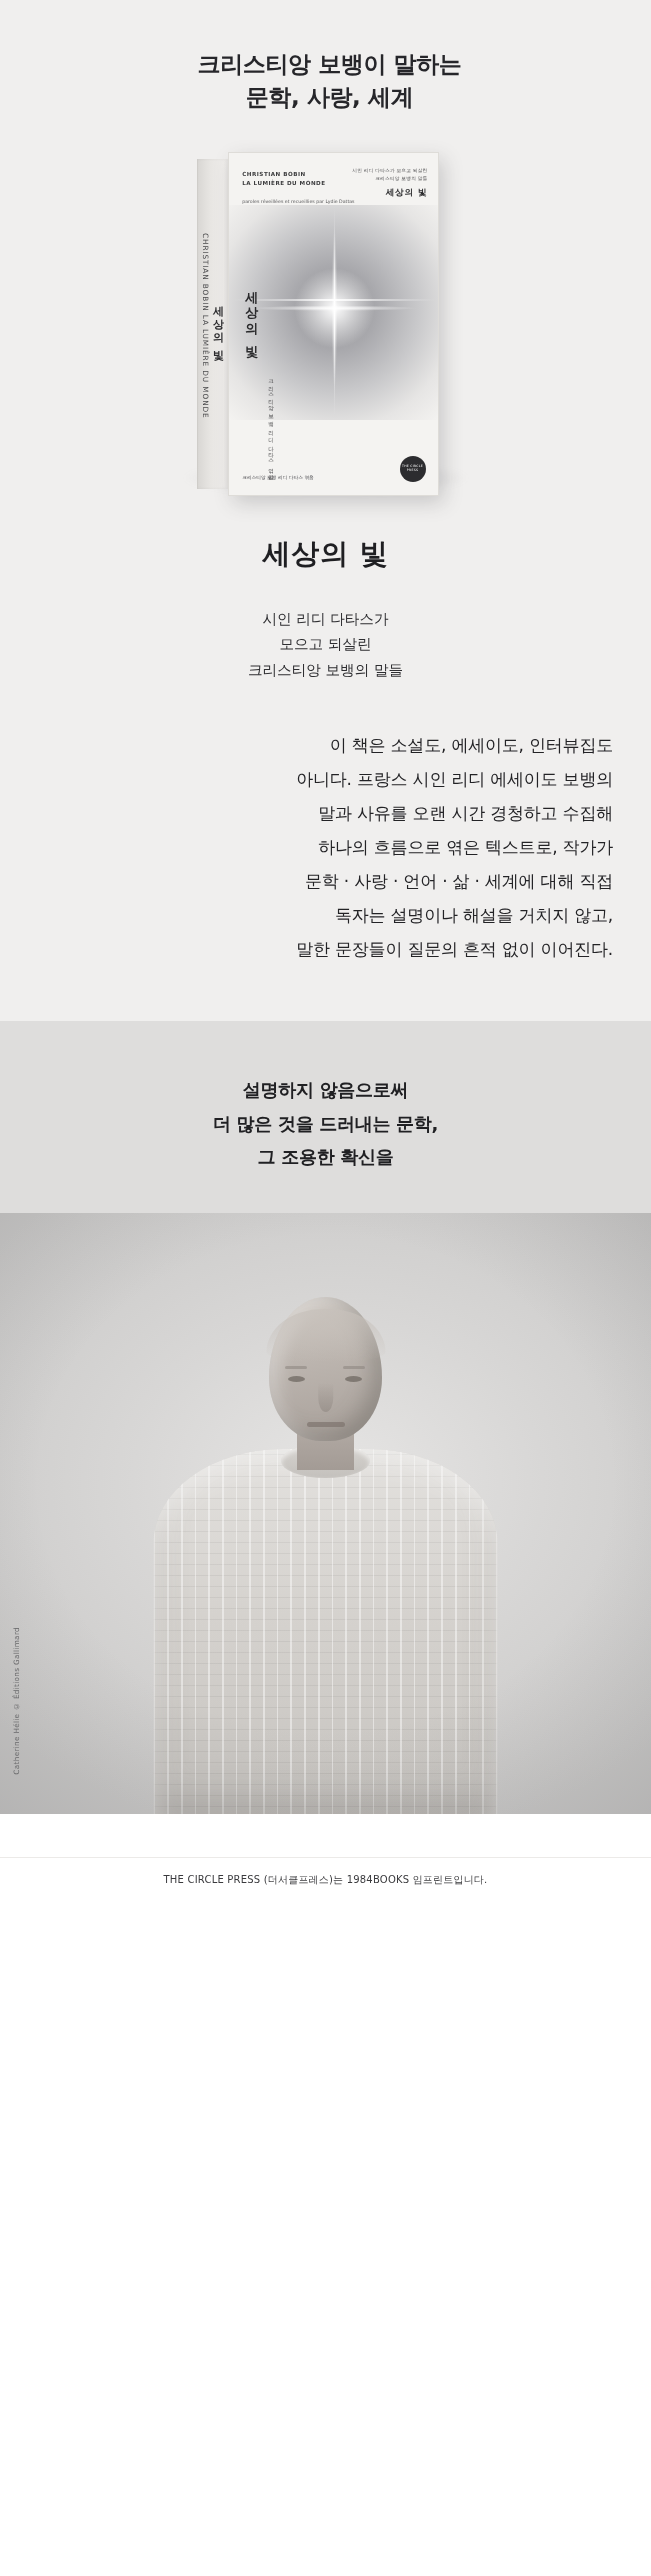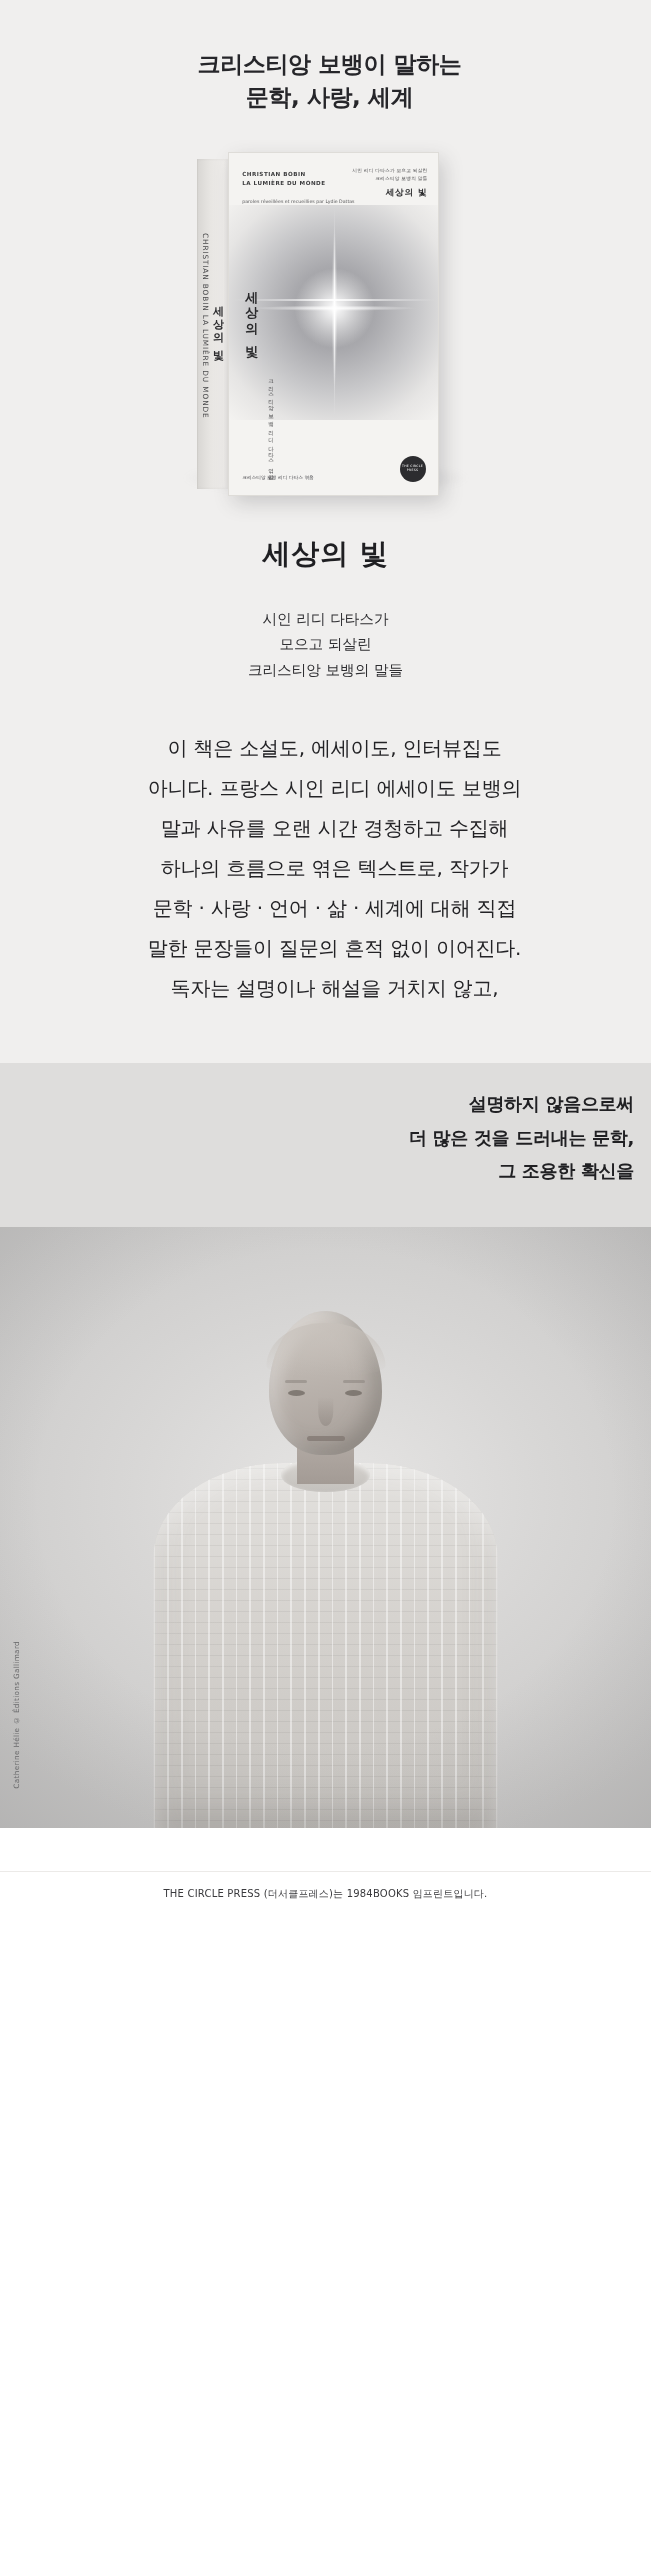--- a/index.html
+++ b/index.html
@@ -193,34 +193,34 @@
     font-weight: 500;
   }
   .sub-lines span { display: block; }
 
   
   .section-body {
     background: #f0efee;
     padding: 46px 38px 55px 38px;
   }
   .body-par {
-    font-size: 20px;
+    font-size: 17px;
     line-height: 2.0;
     color: #232326;
-    text-align: center;
+    text-align: right;
     letter-spacing: -0.2px;
     margin-left: 18px;
   }
   .body-par span { display: block; }
 
   
   .section-quote {
     background: #dedddc;
-    text-align: right;
-    padding: 24px 17px 40px 17px;
+    text-align: center;
+    padding: 52px 17px 40px 17px;
   }
   .quote-line {
     display: block;
     font-size: 18px;
     line-height: 1.85;
     color: #202023;
     font-weight: 700;
     letter-spacing: -0.3px;
   }
 
@@ -391,22 +391,22 @@
     </div>
   </section>
 
   <section class="section-body">
     <p class="body-par">
       <span>이 책은 소설도, 에세이도, 인터뷰집도</span>
       <span>아니다. 프랑스 시인 리디 에세이도 보뱅의</span>
       <span>말과 사유를 오랜 시간 경청하고 수집해</span>
       <span>하나의 흐름으로 엮은 텍스트로, 작가가</span>
       <span>문학 · 사랑 · 언어 · 삶 · 세계에 대해 직접</span>
+      <span>독자는 설명이나 해설을 거치지 않고,</span>
       <span>말한 문장들이 질문의 흔적 없이 이어진다.</span>
-      <span>독자는 설명이나 해설을 거치지 않고,</span>
     </p>
   </section>
 
   <section class="section-quote">
     <span class="quote-line">설명하지 않음으로써</span>
     <span class="quote-line">더 많은 것을 드러내는 문학,</span>
     <span class="quote-line">그 조용한 확신을</span>
   </section>
 
   <section class="portrait-stage">

